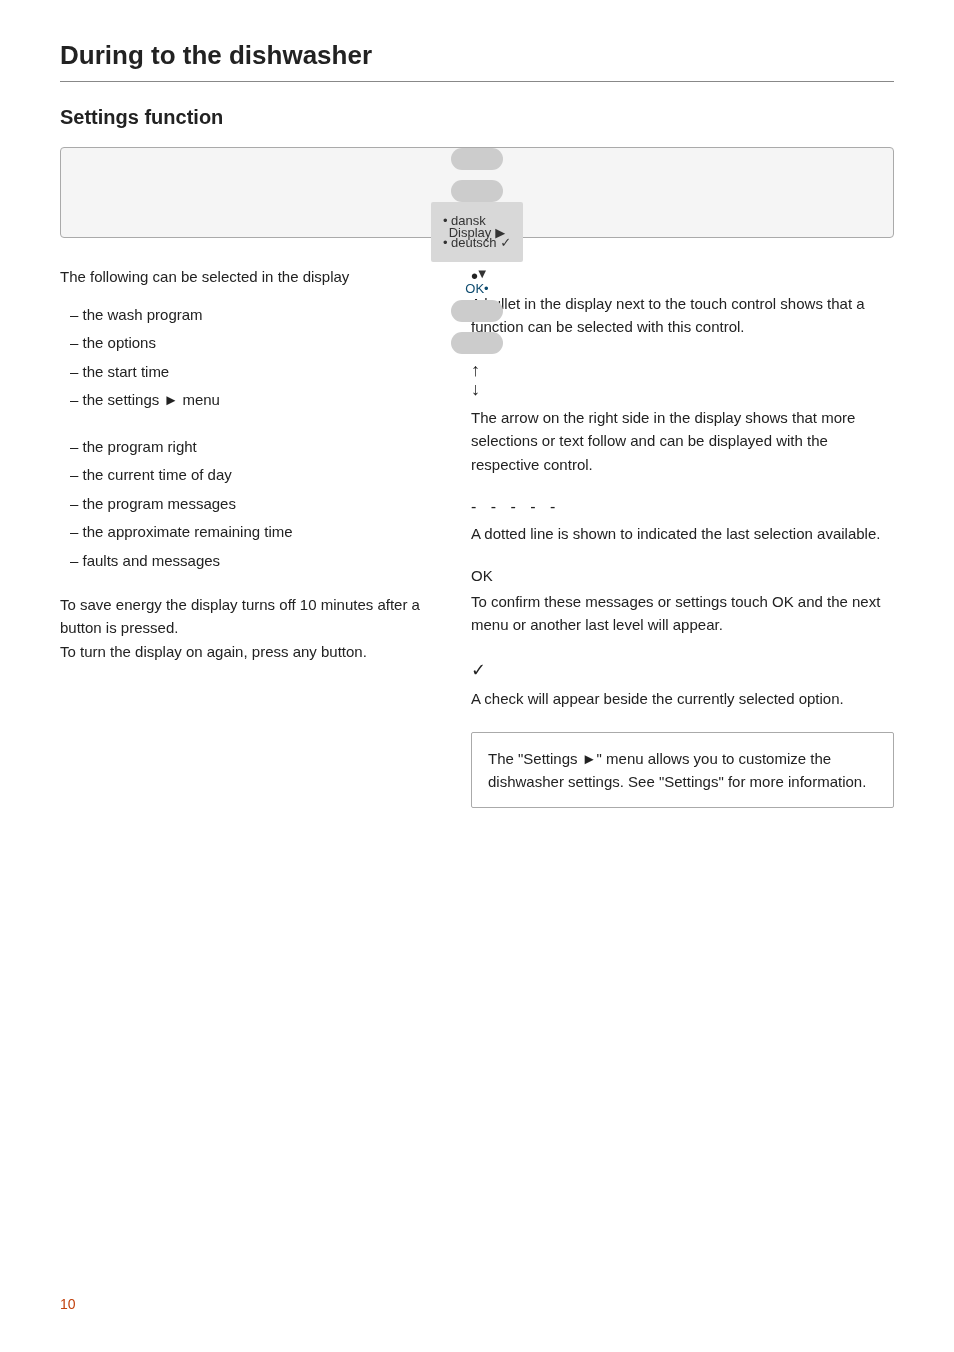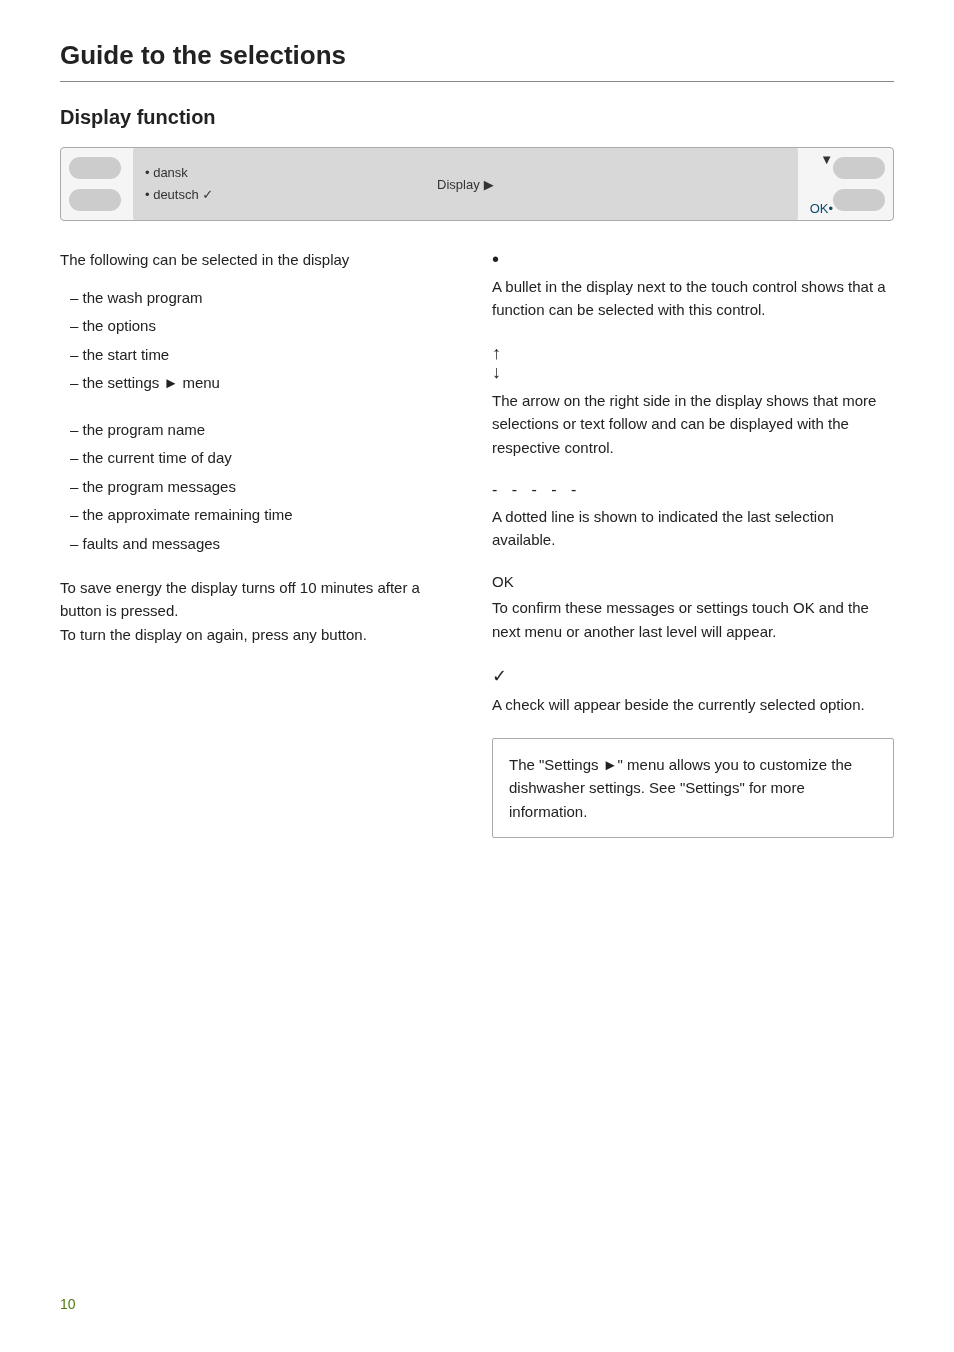--- a/index.html
+++ b/index.html
@@ -25,27 +25,28 @@
     }
     h2.section-title {
       font-size: 20px;
       font-weight: bold;
       margin-bottom: 18px;
     }
     .display-image {
       border: 1.5px solid #aaa;
       border-radius: 4px;
       background: #f5f5f5;
-      height: 74px;
+      height: 91px;
       display: flex;
       align-items: center;
       justify-content: space-between;
       margin-bottom: 28px;
       padding: 0 8px;
       position: relative;
+      flex-direction: column;
     }
     .display-left-buttons {
       display: flex;
       flex-direction: column;
       gap: 10px;
     }
     .display-button {
       background: #ccc;
       border-radius: 12px;
       width: 52px;
@@ -104,21 +105,21 @@
       align-items: center;
       gap: 2px;
     }
     .display-right-buttons {
       display: flex;
       flex-direction: column;
       gap: 10px;
     }
     .content-columns {
       display: flex;
-      gap: 52px;
+      gap: 31px;
     }
     .left-column {
       flex: 0 0 380px;
       max-width: 380px;
     }
     .right-column {
       flex: 1;
     }
     p.intro-text {
       margin-bottom: 12px;
@@ -179,30 +180,30 @@
       padding: 14px 16px;
       background: #fff;
       line-height: 1.55;
       margin-top: 8px;
     }
     .page-number {
       position: fixed;
       bottom: 40px;
       left: 60px;
       font-size: 14px;
-      color: #4d7c0f;
+      color: #c2410c;
     }
   </style>
 </head>
 <body>
 
-<h1 class="page-title">Guide to the selections</h1>
+<h1 class="page-title">During to the dishwasher</h1>
 <hr class="title-divider">
 
-<h2 class="section-title">Display function</h2>
+<h2 class="section-title">Settings function</h2>
 
 <div class="display-image">
   <div class="display-left-buttons">
     <div class="display-button"></div>
     <div class="display-button"></div>
   </div>
   <div class="display-center">
     <div class="display-menu-list">
       <span>• dansk</span>
       <span>• deutsch ✓</span>
@@ -227,21 +228,21 @@
   <div class="left-column">
     <p class="intro-text">The following can be selected in the display</p>
     <ul class="dash-list">
       <li>the wash program</li>
       <li>the options</li>
       <li>the start time</li>
       <li>the settings ► menu</li>
     </ul>
 
     <ul class="dash-list">
-      <li>the program name</li>
+      <li>the program right</li>
       <li>the current time of day</li>
       <li>the program messages</li>
       <li>the approximate remaining time</li>
       <li>faults and messages</li>
     </ul>
 
     <p class="body-text">To save energy the display turns off 10 minutes after a button is pressed.<br>To turn the display on again, press any button.</p>
   </div>
 
   <div class="right-column">

